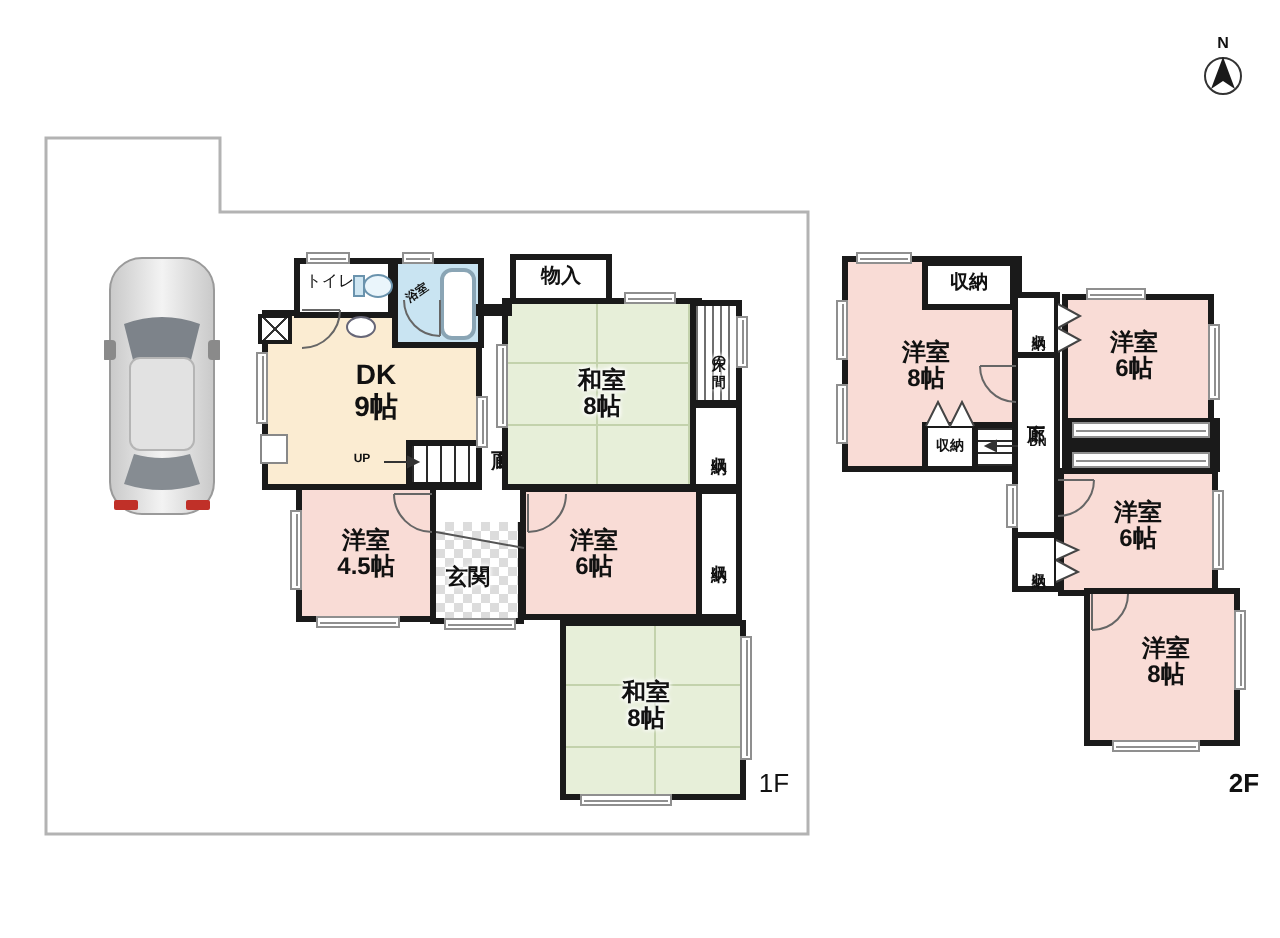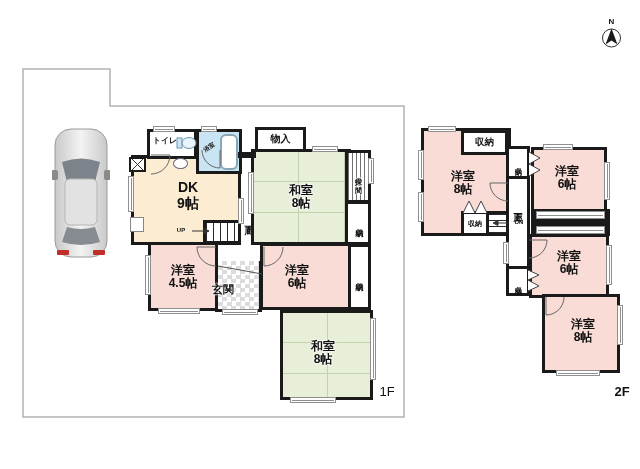--- a/index.html
+++ b/index.html
@@ -49,21 +49,21 @@
       <rect x="13" y="53" width="32" height="46" rx="5" fill="#e2e2e2" stroke="#b5b5b5"></rect>
       <path d="M15 101 Q29 105 43 101 L48 116 Q29 122 10 116 Z" fill="#868c92"></path>
       <rect x="5" y="124" width="12" height="5" rx="1" fill="#c03028"></rect>
       <rect x="41" y="124" width="12" height="5" rx="1" fill="#c03028"></rect>
     </svg>
   </div>
 
   <div class="room" style="left:131px;top:155px;width:110px;height:90px;background:#fbecd2;"></div>
 
   <div class="room" style="left:147px;top:129px;width:50px;height:30px;background:#fff;"></div>
-  <div class="rlabel" style="left:151px;top:136px;width:28px;height:10px;font-size:8px;font-weight:700;">
+  <div class="rlabel" style="left:151px;top:136px;width:28px;height:10px;font-size:8px;font-weight:400;">
       <span>トイレ</span>
     </div>
 
   <div class="room" style="left:196px;top:129px;width:46px;height:45px;background:#c9e4f2;"></div>
   <div class="rlabel" style="left:198px;top:142px;width:22px;height:10px;font-size:6px;transform:rotate(-35deg);">
       <span>浴室</span>
     </div>
   <div style="position:absolute;left:220px;top:134px;width:18px;height:36px;background:#fff;border:2px solid #8aa5b5;border-radius:6px;box-sizing:border-box;"></div>
 
   <div class="rlabel" style="left:158px;top:180px;width:60px;height:32px;font-size:14px;text-align:right;">
@@ -116,21 +116,21 @@
       <span>6帖</span>
   </div>
 
   <div class="room" style="left:148px;top:242px;width:70px;height:69px;background:#f9dcd6;"></div>
   <div class="rlabel" style="left:157px;top:262px;width:52px;height:30px;font-size:12px;">
     <span>洋室</span>
       <span>4.5帖</span>
   </div>
 
   <div class="room checker" style="left:215px;top:261px;width:47px;height:51px;border-top:none;"></div>
-  <div class="rlabel halo" style="left:203px;top:282px;width:40px;height:14px;font-size:11px;">
+  <div class="rlabel halo" style="left:214px;top:282px;width:40px;height:14px;font-size:11px;">
       <span>玄関</span>
     </div>
 
   <div class="room tatami" style="left:280px;top:310px;width:93px;height:90px;"></div>
   <div class="rlabel halo" style="left:297px;top:338px;width:52px;height:30px;font-size:12px;">
     <span>和室</span>
       <span>8帖</span>
   </div>
 
   <div class="rlabel" style="left:372px;top:385px;width:30px;height:15px;font-size:13px;font-weight:400;">

